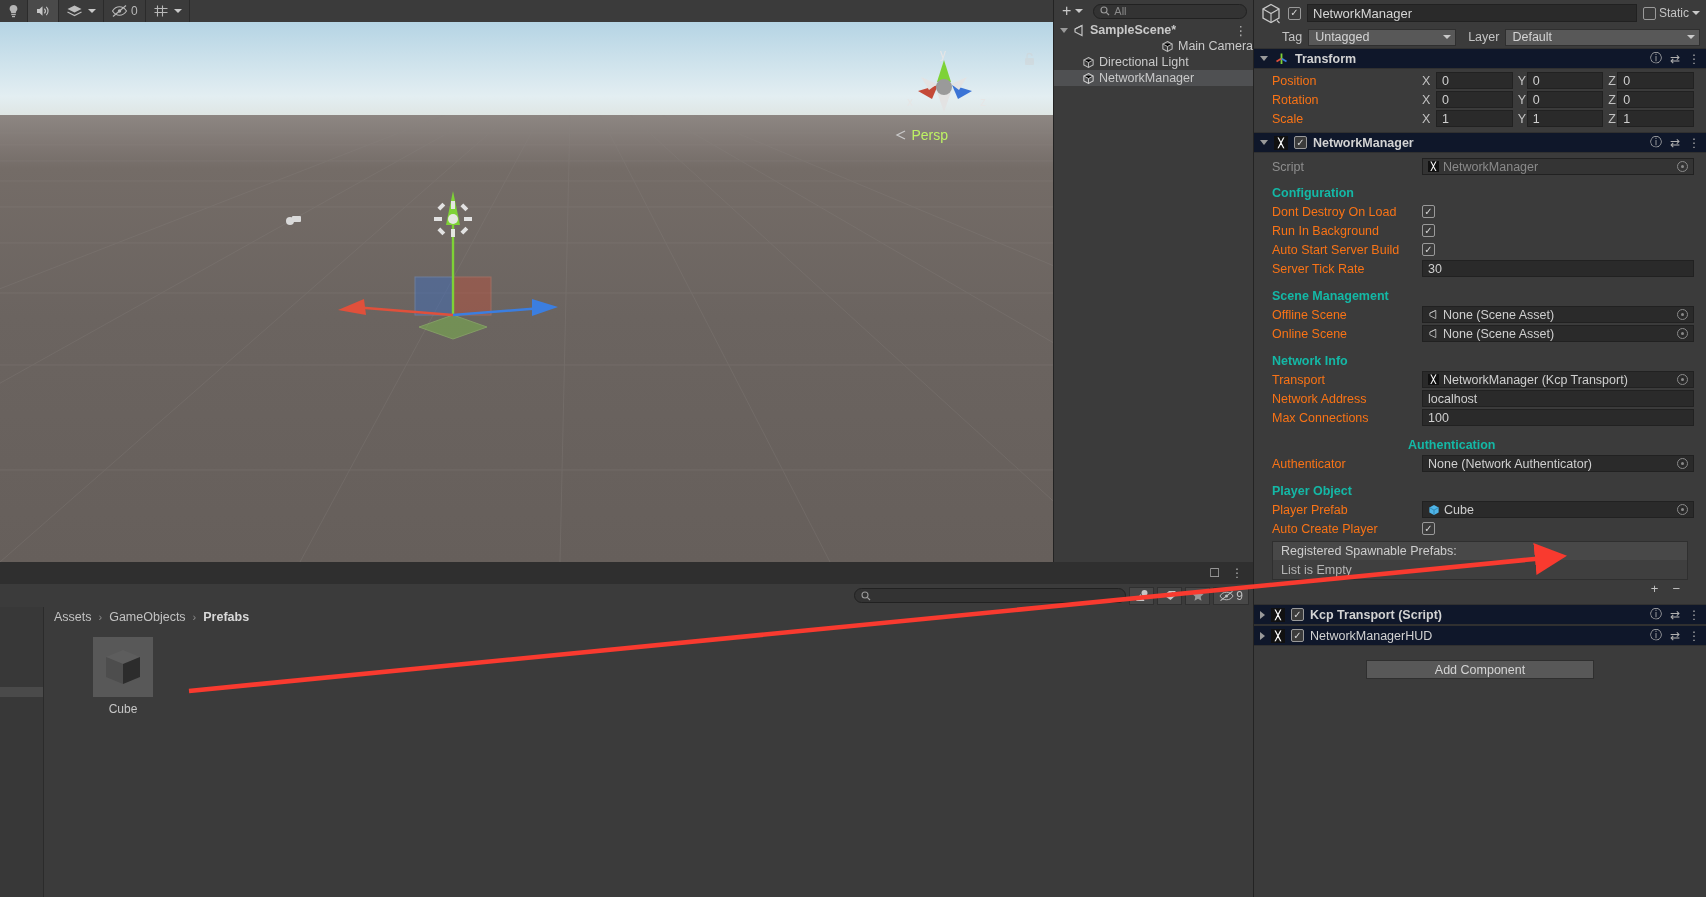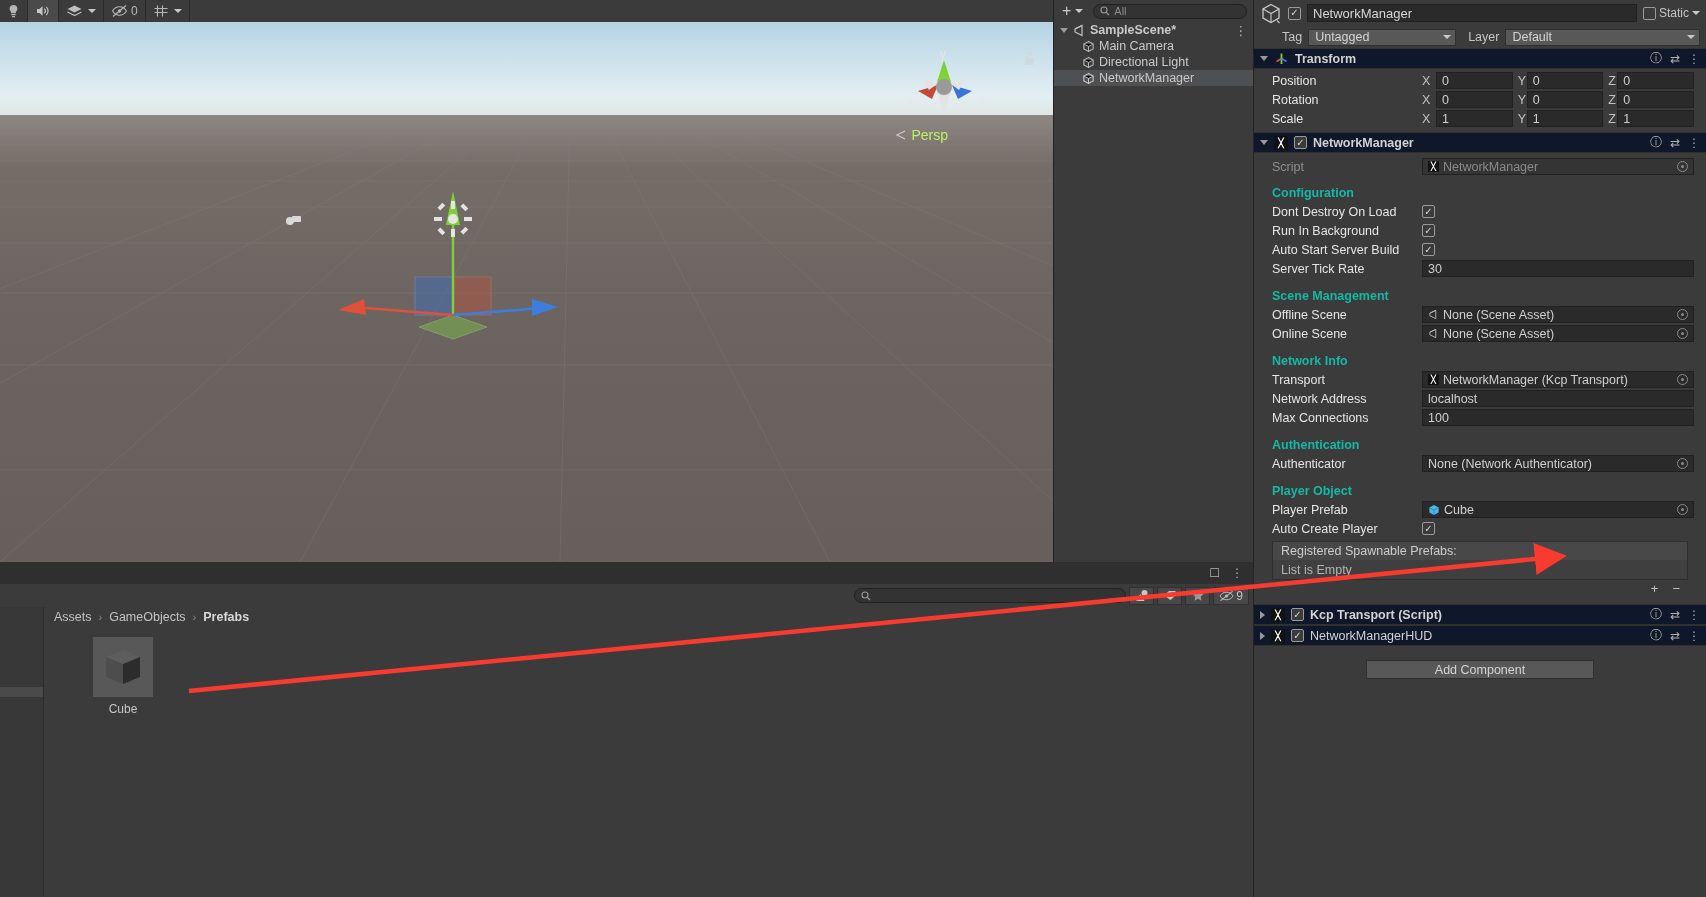--- a/index.html
+++ b/index.html
@@ -86,21 +86,21 @@
                border-bottom:1px solid #303030; display:flex; align-items:center;
                gap:6px; padding:0 6px; }
   .comp-title { font-weight:bold; font-size:12.5px; color:#d2d2d2; }
   .comp-icons { margin-left:auto; display:flex; align-items:center; gap:8px; color:#b0b0b0; font-size:12px; }
   .script-badge { width:14px; height:14px; background:#111; display:flex;
                   align-items:center; justify-content:center; color:#fff;
                   font-size:9px; font-weight:bold; flex:none; }
   .comp-body { background:#3b3b3b; padding:4px 0 8px 0; }
 
   .row { display:flex; align-items:center; height:19px; padding:0 12px 0 18px; }
-  .row-label { width:150px; font-size:12.5px; color:#e5e5e5; flex:none; }
+  .row-label { width:150px; font-size:12.5px; color:#f97316; flex:none; }
   .row-label.dim { color:#8e8e8e; }
   .sec-head { font-weight:bold; color:#14b8a6; font-size:12.5px; }
   .fld { flex:1; height:17px; background:#2a2a2a; border:1px solid #212121;
          display:flex; align-items:center; padding:0 5px; font-size:12.5px; color:#cfcfcf; }
   .fld.disabled { color:#8a8a8a; background:#343434; }
   .fld.obj { justify-content:flex-start; gap:4px; }
   .objdot { margin-left:auto; width:11px; height:11px; border:1px solid #8a8a8a;
             border-radius:50%; display:flex; align-items:center; justify-content:center; }
   .objdot::after { content:''; width:3px; height:3px; background:#8a8a8a; border-radius:50%; }
   .popup { flex:1; height:17px; background:#585858; border:1px solid #2f2f2f;
@@ -333,21 +333,21 @@
     <div class="hrow" style="padding-left:6px;">
       <span class="caret-d" style="margin-right:5px;"></span>
       <svg width="13" height="13" viewBox="0 0 13 13" style="margin-right:4px;">
         <path d="M9 1.5L2 5v3l7 3.5z" fill="none" stroke="#c4c4c4" stroke-width="1.2"></path>
         <path d="M2 5l7-3.5" stroke="#c4c4c4" stroke-width="1.2"></path>
       </svg>
       <span style="font-weight:bold;">SampleScene*</span>
       <span class="hier-menu">⋮</span>
     </div>
 
-    <div class="hrow" style="padding-left:28px;">
+    <div class="hrow" style="padding-left:28px;justify-content:flex-end;">
       <svg width="13" height="13" viewBox="0 0 14 14" style="margin-right:4px;">
         <path d="M7 1.6L12 4.3v5.4L7 12.4 2 9.7V4.3z" fill="none" stroke="#bdbdbd" stroke-width="1.1"></path>
         <path d="M2 4.3L7 7l5-2.7M7 7v5.4" stroke="#bdbdbd" stroke-width="1"></path>
       </svg>
       <span>Main Camera</span>
     </div>
     <div class="hrow" style="padding-left:28px;">
       <svg width="13" height="13" viewBox="0 0 14 14" style="margin-right:4px;">
         <path d="M7 1.6L12 4.3v5.4L7 12.4 2 9.7V4.3z" fill="none" stroke="#bdbdbd" stroke-width="1.1"></path>
         <path d="M2 4.3L7 7l5-2.7M7 7v5.4" stroke="#bdbdbd" stroke-width="1"></path>
@@ -569,21 +569,21 @@
           <span>localhost</span>
         </div>
       </div>
       <div class="row">
         <span class="row-label">Max Connections</span>
         <div class="fld">
           <span>100</span>
         </div>
       </div>
 
-      <div class="row" style="margin-top:8px;">
+      <div class="row" style="margin-top:8px;justify-content:center;">
         <span class="row-label sec-head">Authentication</span>
       </div>
       <div class="row">
         <span class="row-label">Authenticator</span>
         <div class="fld obj">
           <span>None (Network Authenticator)</span>
           <span class="objdot"></span>
         </div>
       </div>
 

